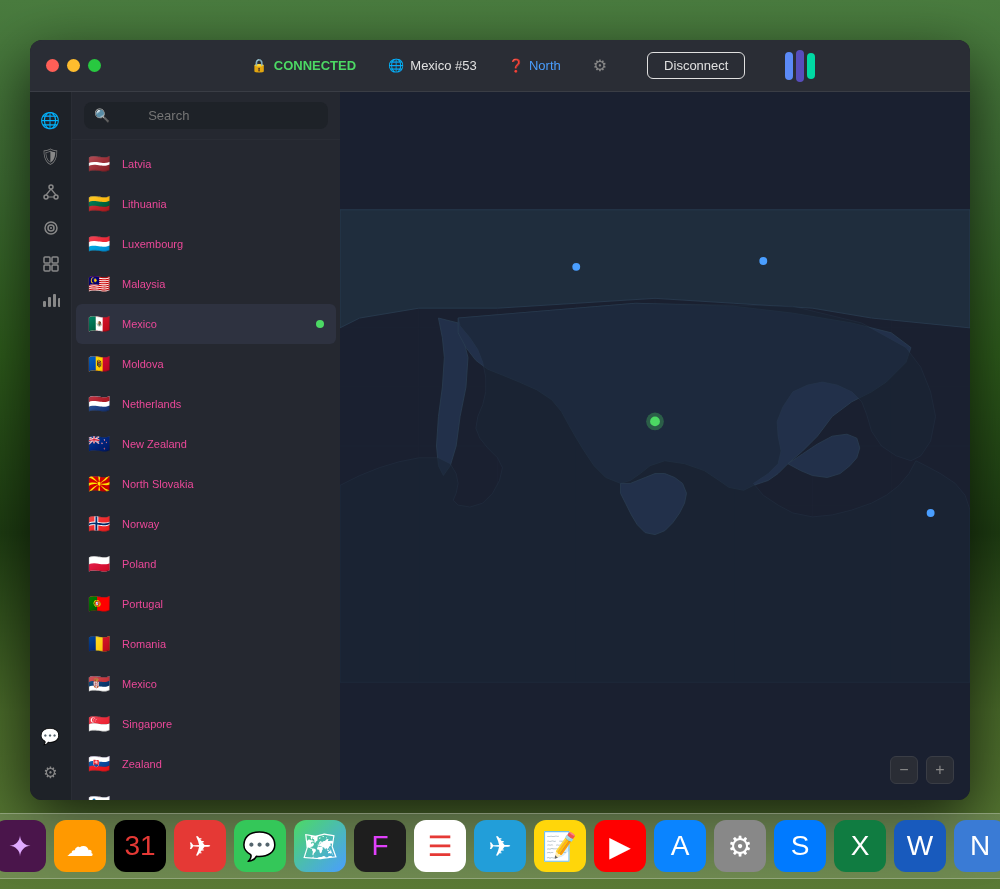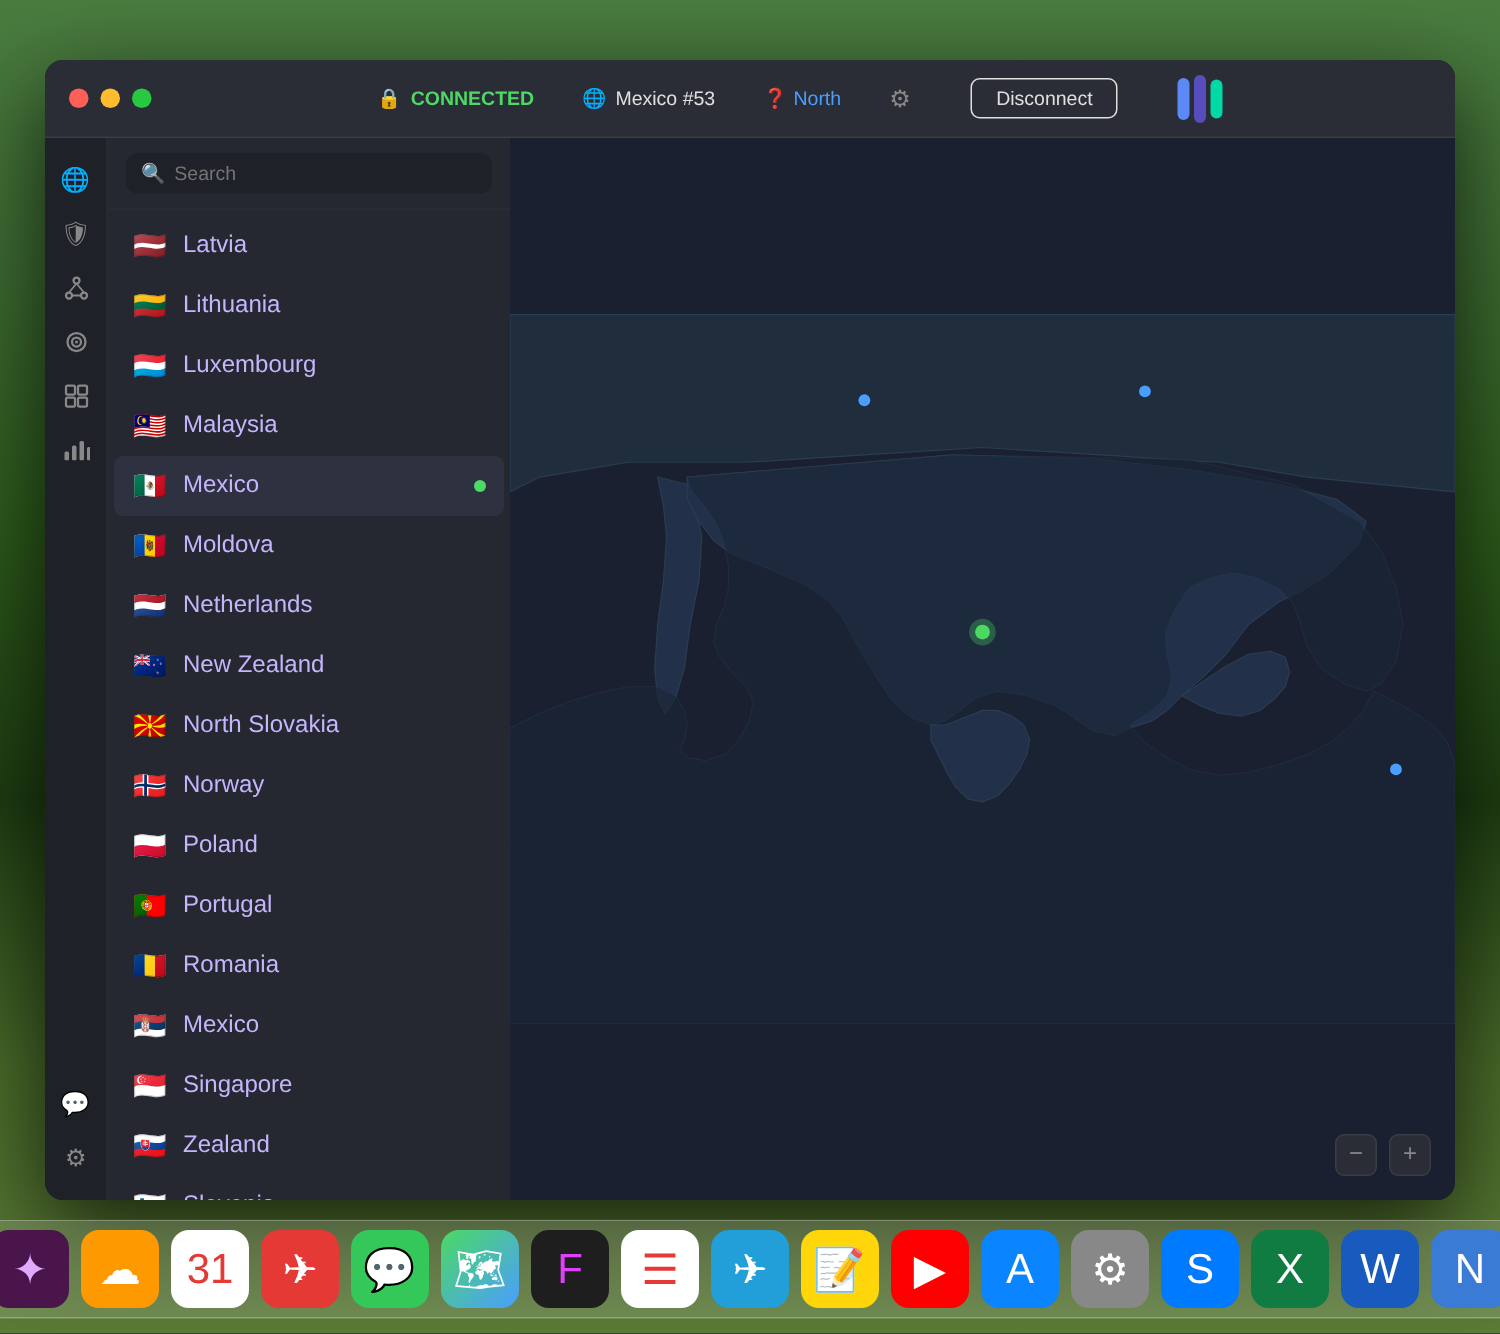--- a/index.html
+++ b/index.html
@@ -204,20 +204,21 @@
       font-size: 13px;
     }
 
     .search-input {
       background: transparent;
       border: none;
       outline: none;
       color: #888;
       font-size: 13px;
       width: 100%;
+      margin-left: 32px;
     }
 
     .country-list {
       flex: 1;
       overflow-y: auto;
       padding: 4px 0;
     }
 
     .country-list::-webkit-scrollbar {
       width: 4px;
@@ -249,22 +250,22 @@
       height: 24px;
       border-radius: 50%;
       font-size: 18px;
       display: flex;
       align-items: center;
       justify-content: center;
       flex-shrink: 0;
     }
 
     .country-name {
-      color: #c4b5fd;
-      font-size: 16px;
+      color: #ec4899;
+      font-size: 11px;
       flex: 1;
     }
 
     .connected-dot {
       width: 8px;
       height: 8px;
       border-radius: 50%;
       background: #4cd964;
       flex-shrink: 0;
     }
@@ -553,21 +554,21 @@
         <div class="map-btn">+</div>
       </div>
     </div>
 
   </div>
 </div>
 
 <div class="dock" id="dock">
 <div class="dock-icon" style="background: rgb(74, 21, 75); color: rgb(224, 170, 255);">✦</div>
     <div class="dock-icon" style="background: rgb(255, 153, 0); color: rgb(255, 255, 255);">☁</div>
-    <div class="dock-icon" style="background: #ffffff; color: rgb(229, 57, 53);">31</div>
+    <div class="dock-icon" style="background: #000000; color: rgb(229, 57, 53);">31</div>
     <div class="dock-icon" style="background: rgb(229, 57, 53); color: rgb(255, 255, 255);">✈</div>
     <div class="dock-icon" style="background: rgb(52, 199, 89); color: rgb(255, 255, 255);">💬</div>
     <div class="dock-icon" style="background: linear-gradient(135deg, rgb(76, 217, 100), rgb(74, 158, 255)); color: rgb(255, 255, 255);">🗺</div>
     <div class="dock-icon" style="background: rgb(30, 30, 30); color: rgb(224, 64, 251);">F</div>
     <div class="dock-icon" style="background: rgb(255, 255, 255); color: rgb(229, 57, 53);">☰</div>
     <div class="dock-icon" style="background: rgb(34, 158, 217); color: rgb(255, 255, 255);">✈</div>
     <div class="dock-icon" style="background: rgb(255, 214, 10); color: rgb(51, 51, 51);">📝</div>
     <div class="dock-icon" style="background: rgb(255, 0, 0); color: rgb(255, 255, 255);">▶</div>
     <div class="dock-icon" style="background: rgb(10, 132, 255); color: rgb(255, 255, 255);">A</div>
     <div class="dock-icon" style="background: rgb(136, 136, 136); color: rgb(255, 255, 255);">⚙</div>

